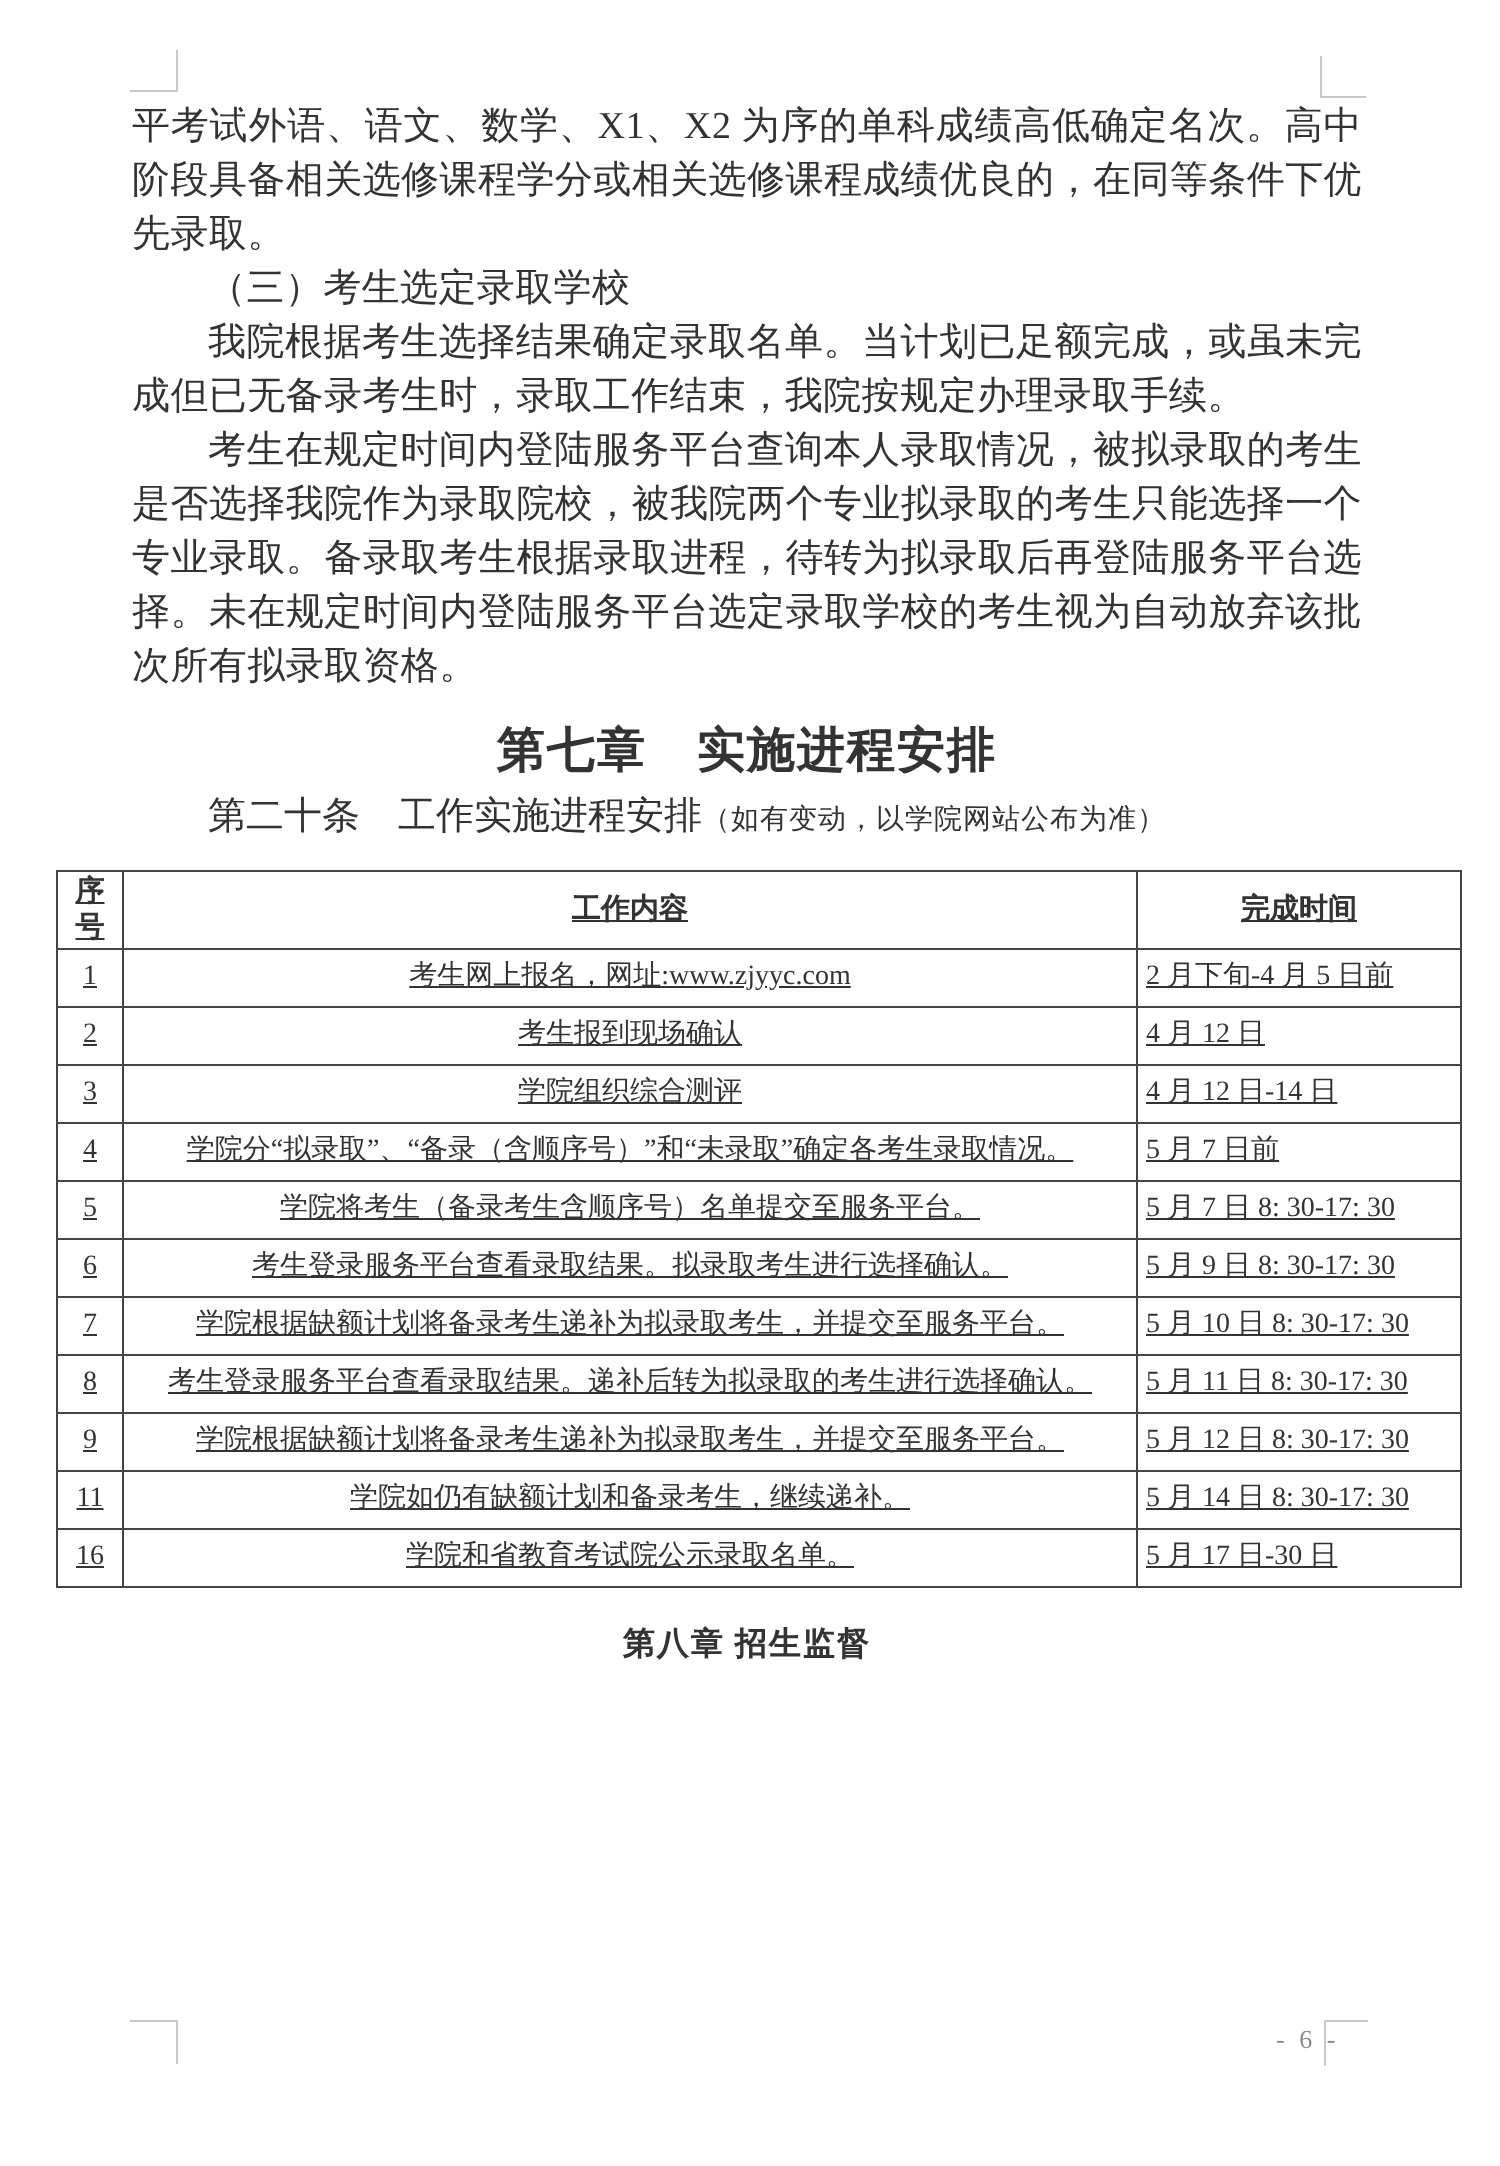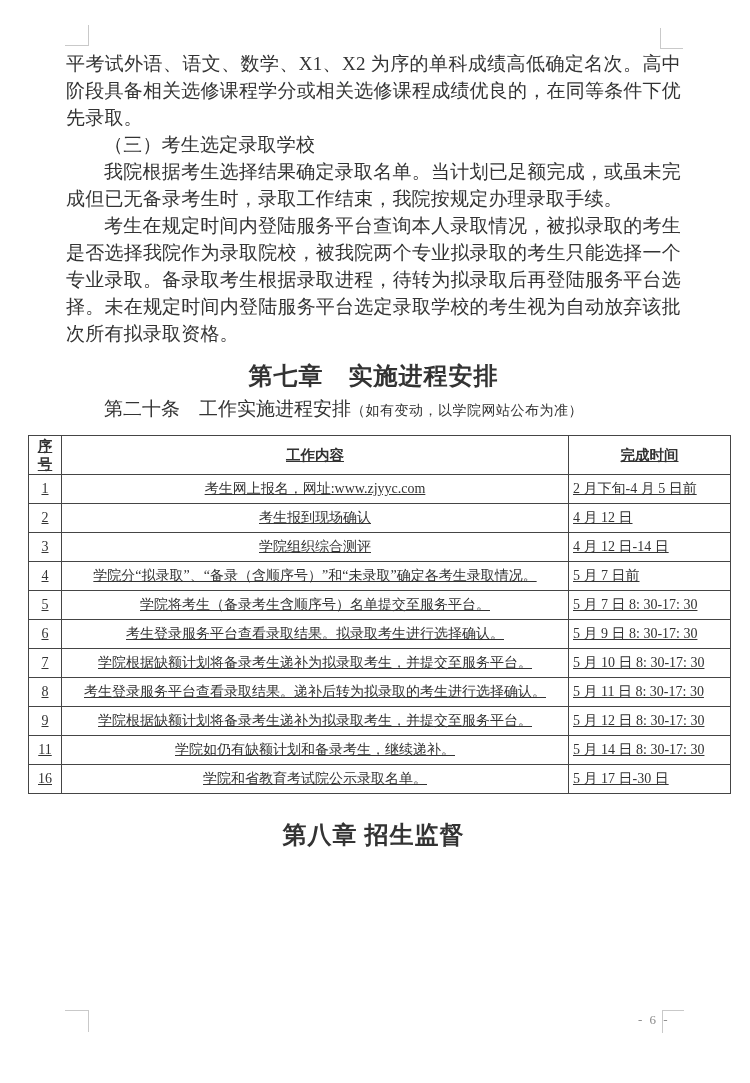--- a/index.html
+++ b/index.html
@@ -31,21 +31,21 @@
   .indent { text-indent: 2em; }
 
   .chapter-title {
     margin: 14px 0 0 0;
     font-size: 24px;
     line-height: 30px;
     font-weight: bold;
     text-align: center;
     letter-spacing: 1px;
   }
-  .ch8 { margin-top: 26px; font-size: 24px; }
+  .ch8 { margin-top: 14px; font-size: 16px; }
 
   .article-line {
     margin-top: 7px;
     font-size: 19px;
     line-height: 22px;
     text-indent: 2em;
   }
   .article-line .note { font-size: 14px; letter-spacing: 0.5px; }
 
   table.schedule {

